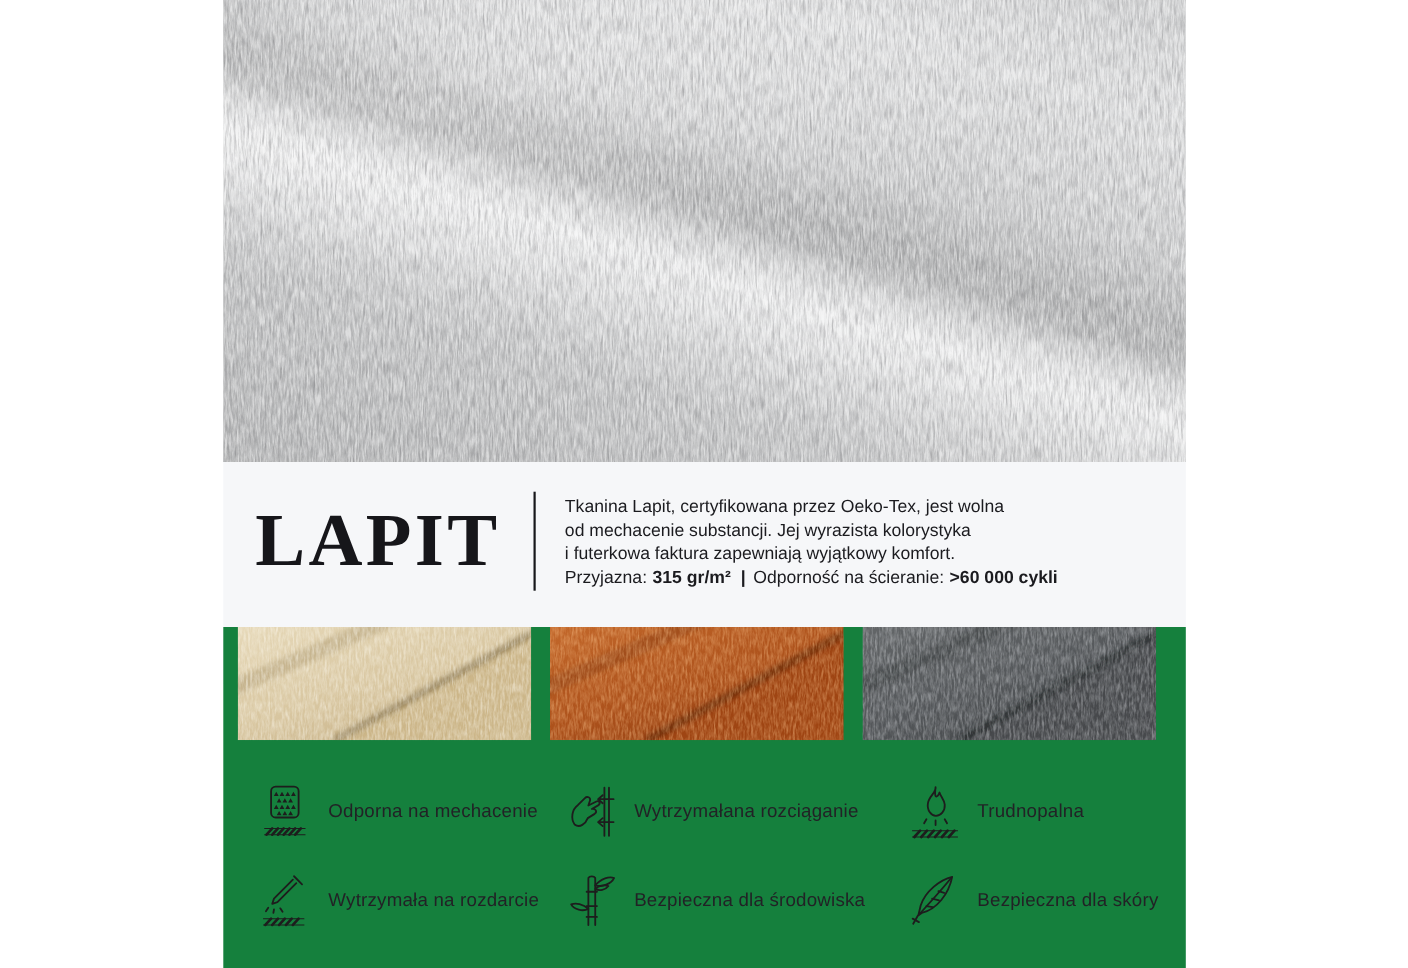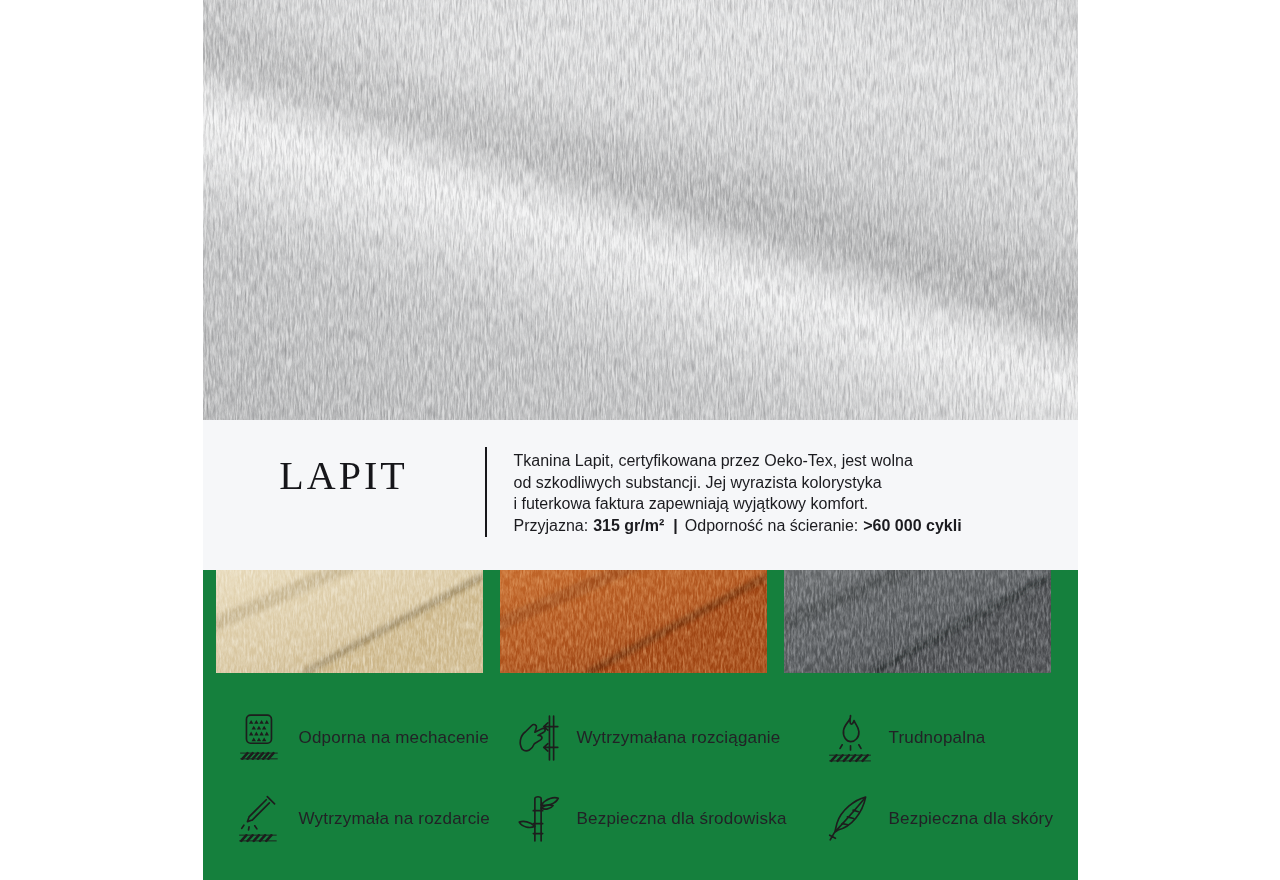--- a/index.html
+++ b/index.html
@@ -31,21 +31,21 @@
   .hero svg.tex, .swatch svg{position:absolute;inset:0;width:100%;height:100%;}
 
   
   .info-band{
     height:202px;background:#f6f7f9;
     display:flex;align-items:flex-start;
   }
   .title-col{width:282px;flex:0 0 282px;text-align:center;padding-top:34px;}
   .product-title{
     margin:0;font-family:"Liberation Serif","DejaVu Serif",serif;
-    font-weight:400;font-size:40px;letter-spacing:3px;color:#16161a;line-height:1.1;
+    font-weight:700;font-size:68px;letter-spacing:3px;color:#16161a;line-height:1.1;
   }
   .divider{width:2px;height:90px;background:#17171b;margin-top:27px;flex:0 0 2px;}
   .desc{padding-top:30px;margin-left:27px;font-size:16px;line-height:21.5px;color:#1b1b1f;}
   .desc .line{white-space:nowrap;}
   .specs{white-space:nowrap;}
   .specs .b{font-weight:700;}
   .specs .sep{font-weight:700;margin:0 7px 0 9px;}
   .specs .v{margin-left:5px;}
 
   
@@ -93,21 +93,21 @@
     </svg>
   </div>
 
   <div class="info-band">
     <div class="title-col">
       <h1 class="product-title">LAPIT</h1>
     </div>
     <div class="divider"></div>
     <div class="desc">
       <div class="line">Tkanina Lapit, certyfikowana przez Oeko-Tex, jest wolna</div>
-      <div class="line">od szkodliwych substancji. Jej wyrazista kolorystyka</div>
+      <div class="line">od mechacenie substancji. Jej wyrazista kolorystyka</div>
       <div class="line">i futerkowa faktura zapewniają wyjątkowy komfort.</div>
       <div class="specs">
         <span>Przyjazna:</span><span class="b v">315 gr/m²</span><span class="sep">|</span><span>Odporność na ścieranie:</span><span class="b v">&gt;60 000 cykli</span>
       </div>
     </div>
   </div>
 
   <div class="lower-band">
 
     <div class="swatch-row">

